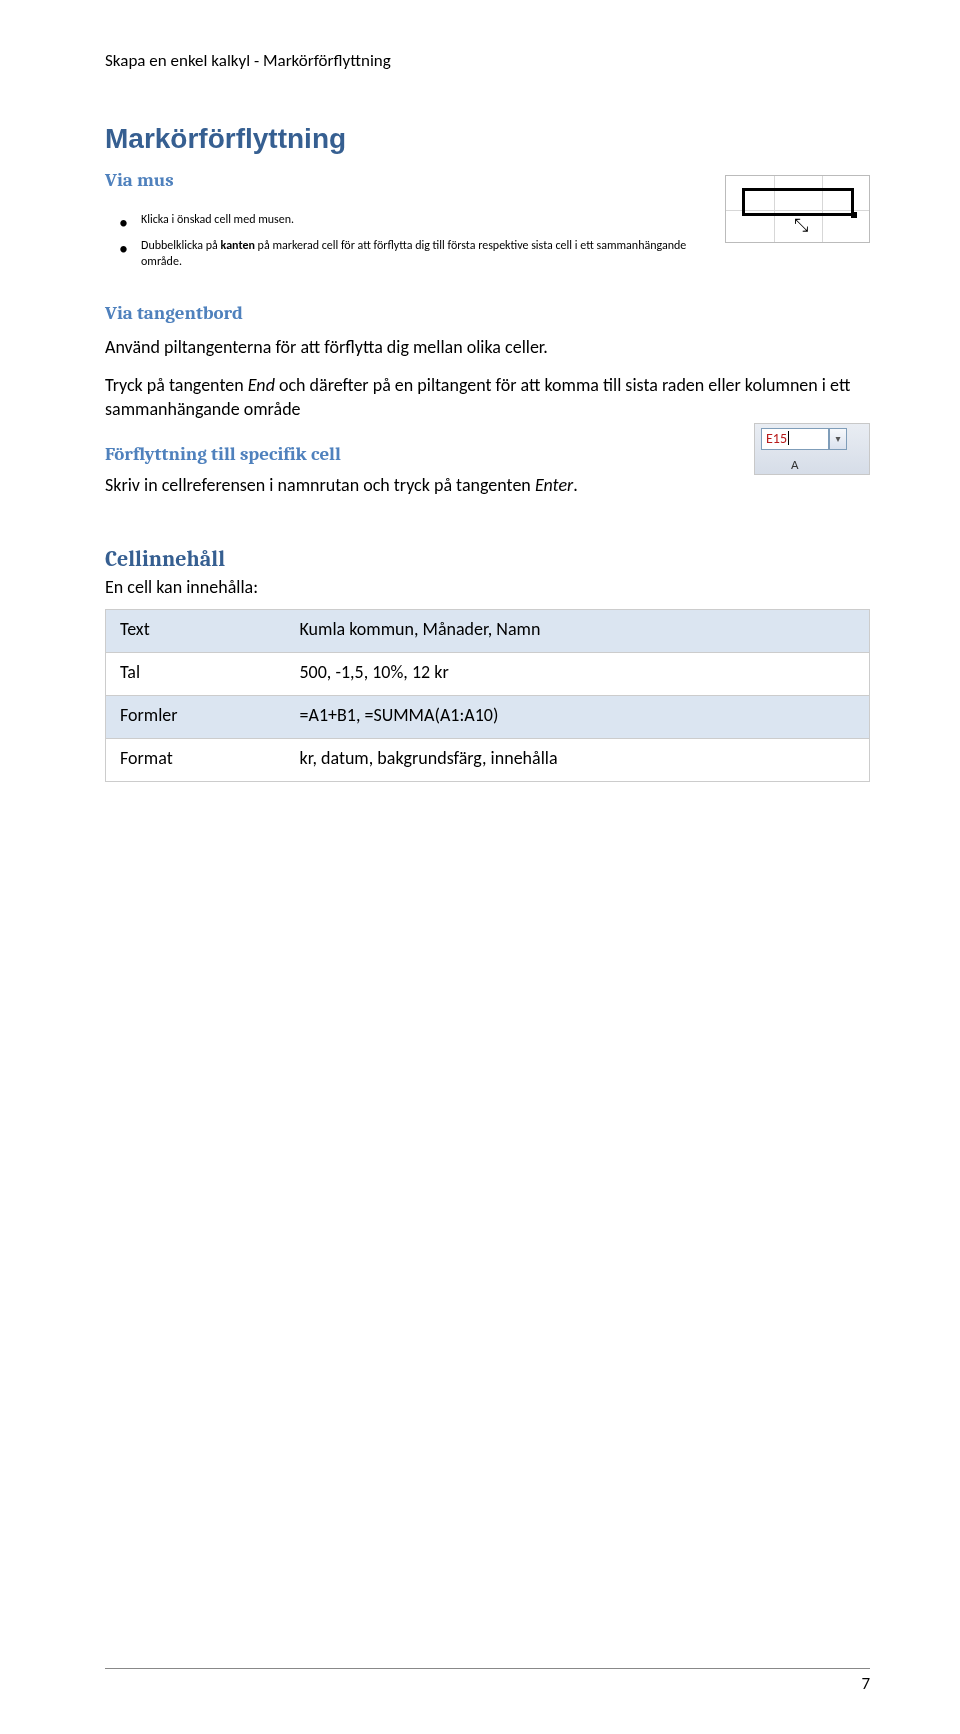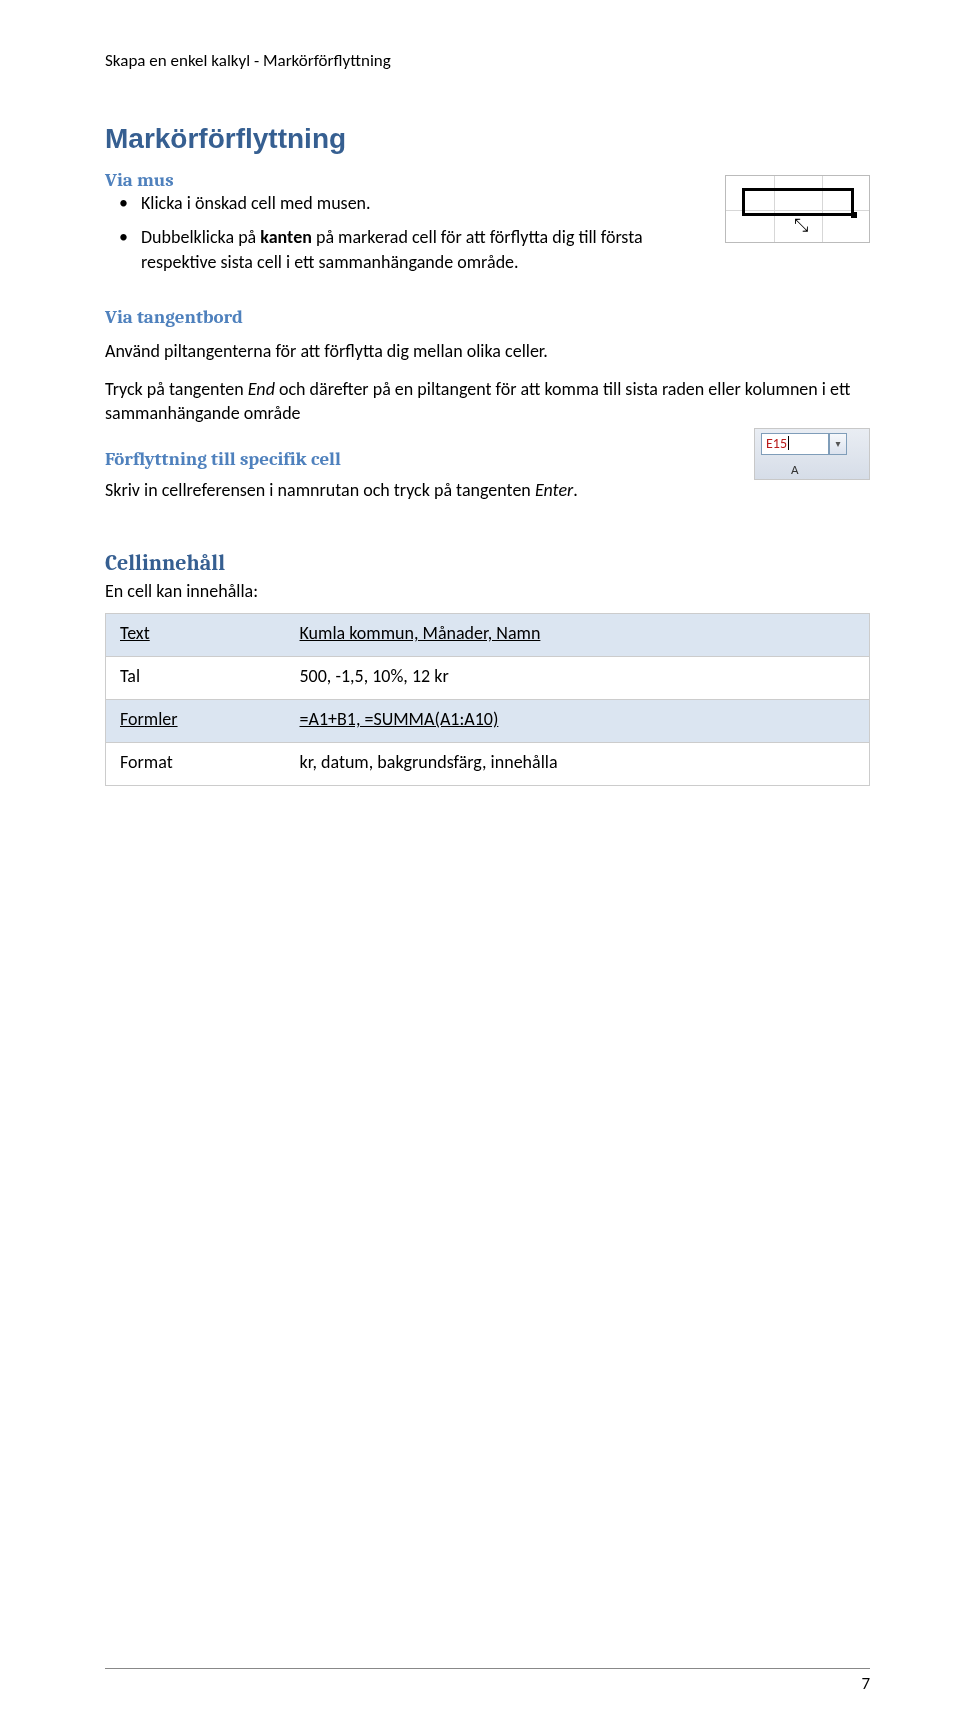--- a/index.html
+++ b/index.html
@@ -57,22 +57,23 @@
   }
   .row-with-img {
     display: flex;
     align-items: flex-start;
     gap: 20px;
   }
   .row-with-img .textcol { flex: 1; }
   ul.bullets {
     list-style: none;
     padding-left: 36px;
-    font-size: 18px;
+    font-size: 12px;
     line-height: 1.35;
+    margin-top: 20px;
   }
   ul.bullets li {
     position: relative;
     margin-bottom: 10px;
   }
   ul.bullets li::before {
     content: "•";
     position: absolute;
     left: -22px;
     top: 0;
@@ -180,21 +181,21 @@
   }
   table.content-table td {
     border: 1px solid #ccc;
     border-left: none;
     border-right: none;
     padding: 8px 14px 12px 14px;
     vertical-align: top;
   }
   table.content-table tr { border: 1px solid #ccc; }
   table.content-table td:first-child { width: 180px; }
-  table.content-table tr.shade { background: #dbe5f1; text-decoration: underline; }
+  table.content-table tr.shade { background: #dbe5f1; }
   
   .footer {
     position: absolute;
     left: 105px; right: 90px;
     bottom: 40px;
   }
   .footer-rule {
     border-top: 1px solid #888;
     margin-bottom: 4px;
   }

